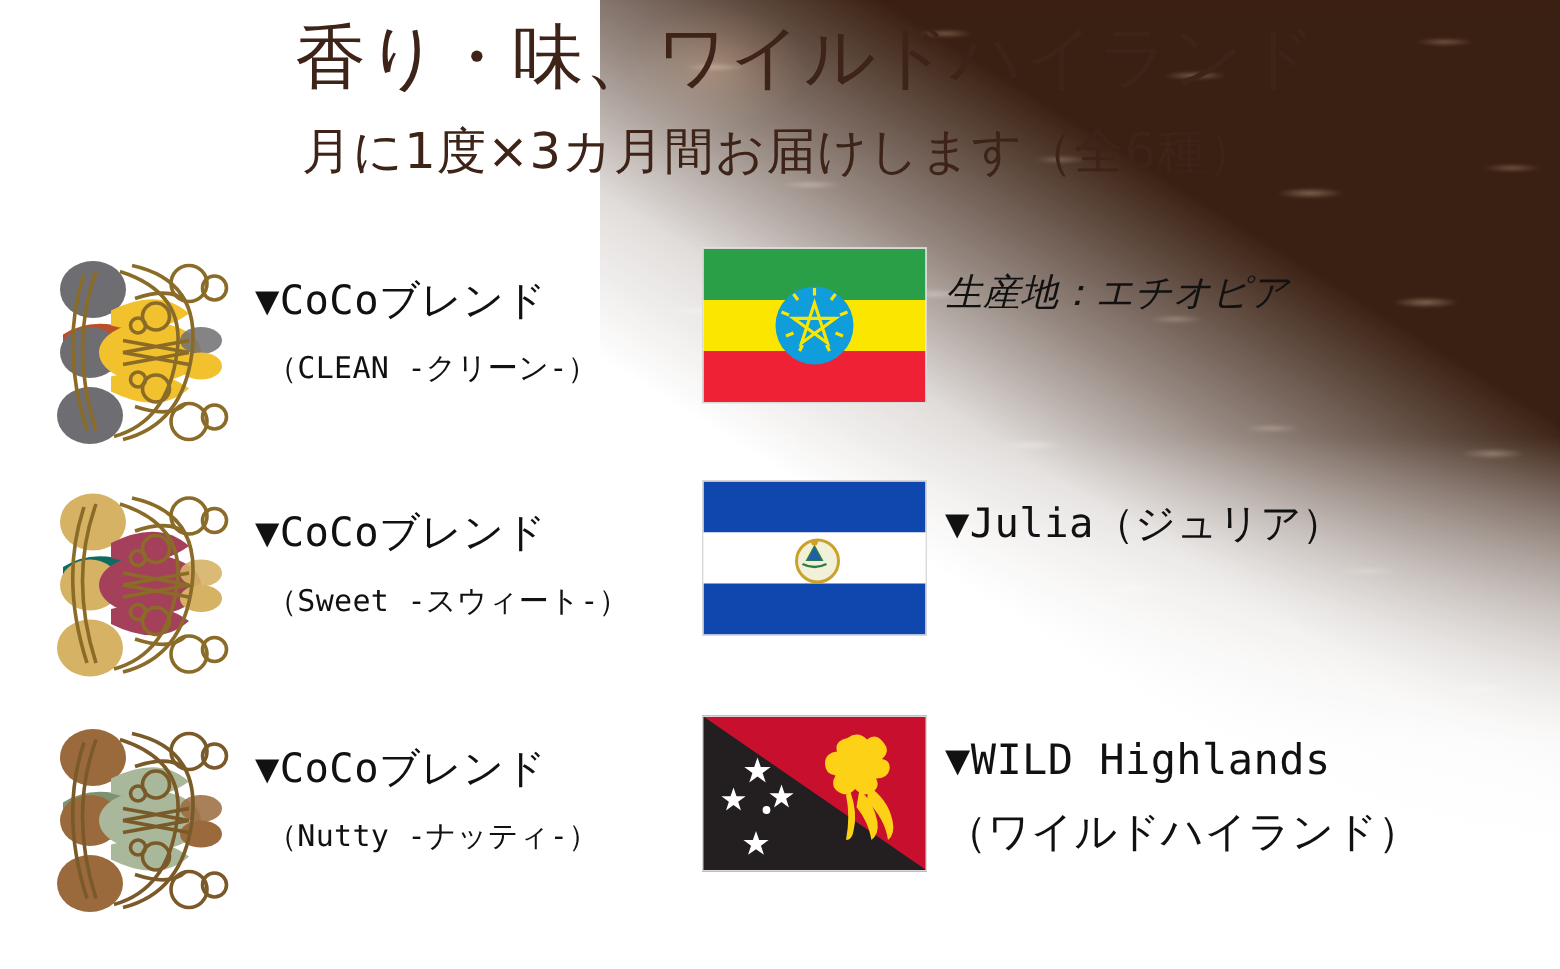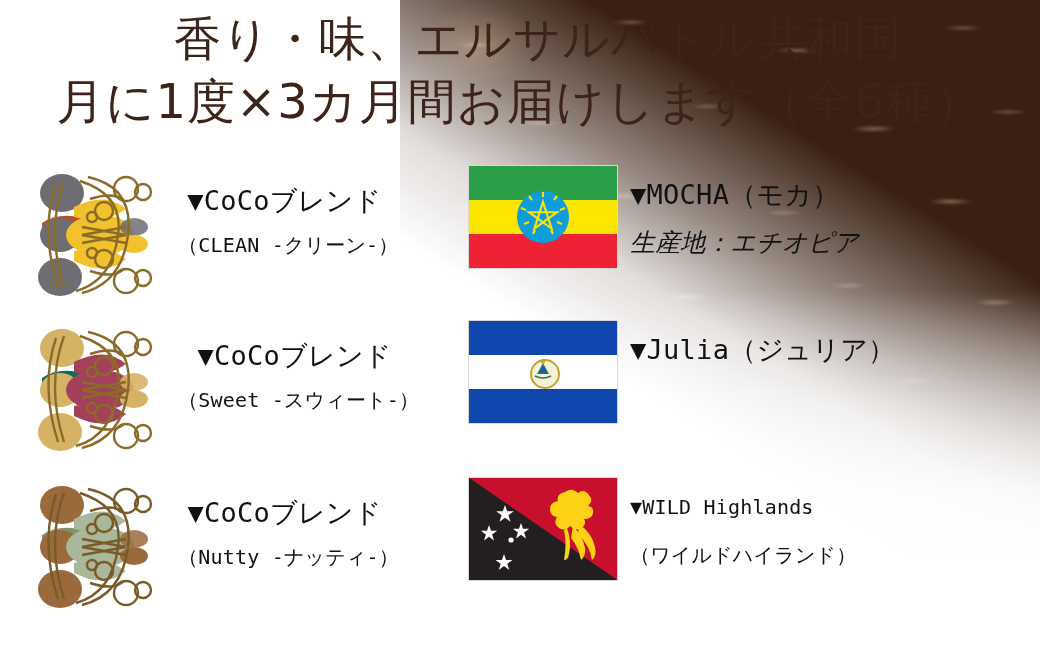--- a/index.html
+++ b/index.html
@@ -103,28 +103,28 @@
   }
   .head-line{
     display:block;
     color:#3d2318;
     font-family:"DejaVu Sans","Liberation Sans",sans-serif;
     font-weight:400;
     letter-spacing:.02em;
     white-space:nowrap;
   }
   #head-line1{font-size:47px;line-height:62px;padding-left:36px;}
-  #head-line2{font-size:48px;line-height:62px;}
+  #head-line2{font-size:33px;line-height:62px;}
 
   
   #product-grid{
     position:absolute;top:165px;left:0;width:1040px;height:481px;z-index:5;
   }
   .column{position:absolute;top:0;height:481px;}
-  #col-blends{left:30px;width:430px;text-align:center;}
+  #col-blends{left:30px;width:430px;}
   #col-origins{left:468px;width:572px;}
 
   .product-row{
     position:absolute;left:0;display:flex;align-items:flex-start;
   }
   #col-blends .product-row{height:150px;}
   #col-origins .product-row{height:150px;}
 
   .row-0{top:0;}
   .row-1{top:155px;}
@@ -153,21 +153,21 @@
   }
   .origin-text{
     padding-top:6px;
     font-family:"DejaVu Sans Mono","Liberation Mono",monospace;
     color:#111;
   }
   .origin-name{
     font-size:27px;line-height:48px;white-space:nowrap;letter-spacing:.01em;
   }
   .origin-name2{
-    font-size:20px;line-height:48px;white-space:nowrap;letter-spacing:.01em;
+    font-size:28px;line-height:48px;white-space:nowrap;letter-spacing:.01em;
   }
   .origin-place{
     font-size:25px;line-height:48px;white-space:nowrap;letter-spacing:.005em;font-style:italic;
   }
   .row-2 .origin-place{font-size:24px;}
 
   
   .flag-eth .band{position:absolute;left:0;width:100%;height:33.34%;}
   .flag-eth .b-green {top:0;background:#2a9f47;}
   .flag-eth .b-yellow{top:33.33%;background:#fbe600;}
@@ -201,21 +201,21 @@
 <div id="banner">
 
   <div id="bean-photo">
     <div class="bean-base"></div>
     <div class="bean-creases"></div>
     <div class="bean-blur"></div>
     <div class="bean-fade"></div>
   </div>
 
   <div id="headline">
-    <span class="head-line" id="head-line1">香り・味、エルサルバドル共和国</span>
+    <span class="head-line" id="head-line1">香り・味、ワイルドハイランド</span>
     <span class="head-line" id="head-line2">月に1度×3カ月間お届けします（全6種）</span>
   </div>
 
   <div id="product-grid">
 
     <div class="column" id="col-blends">
 
       <div class="product-row row-0">
         <div class="blend-logo">
           <svg viewBox="0 0 130 140" width="130" height="140" aria-hidden="true">
@@ -344,21 +344,20 @@
           <div class="disc"></div>
           <svg viewBox="0 0 148 102" aria-hidden="true" style="position:absolute;inset:0;width:100%;height:100%;">
             <g stroke="#fbe600" stroke-width="2.1" fill="none">
               <path d="M74 36 L82.6 62.6 L60 46.2 L88 46.2 L65.4 62.6 Z"></path>
               <path d="M74 26 V31 M88 30 L85 34 M96 42 L91 44 M93 58 L88 56
                        M84 68 L82 64 M64 68 L66 64 M55 58 L60 56 M52 42 L57 44 M60 30 L63 34"></path>
             </g>
           </svg>
         </div>
         <div class="origin-text">
-          <div class="origin-name">▼MOCHA（モカ）</div>
           <div class="origin-place">生産地：エチオピア</div>
         </div>
       </div>
 
       <div class="product-row row-1">
         <div class="flag flag-slv">
           <div class="band b-blue1"></div>
           <div class="band b-white"></div>
           <div class="band b-blue2"></div>
           <div class="arms"></div>

